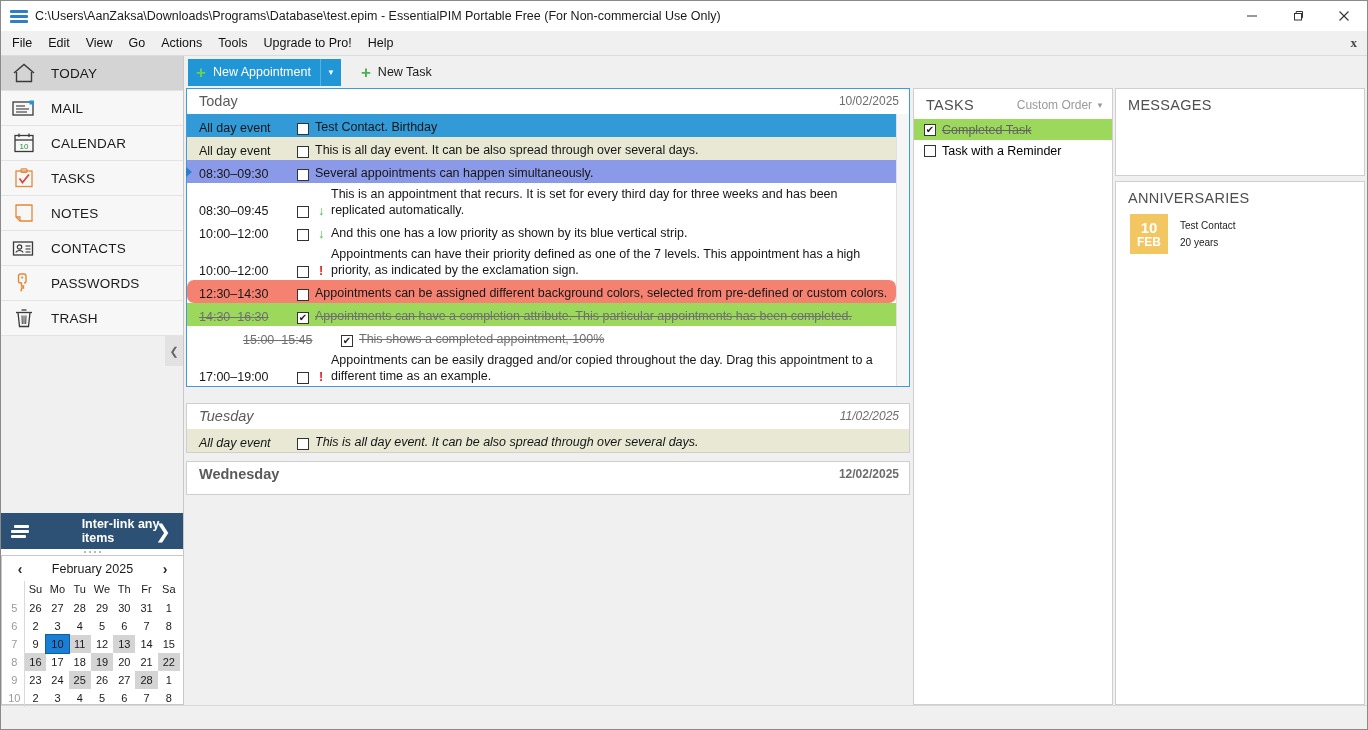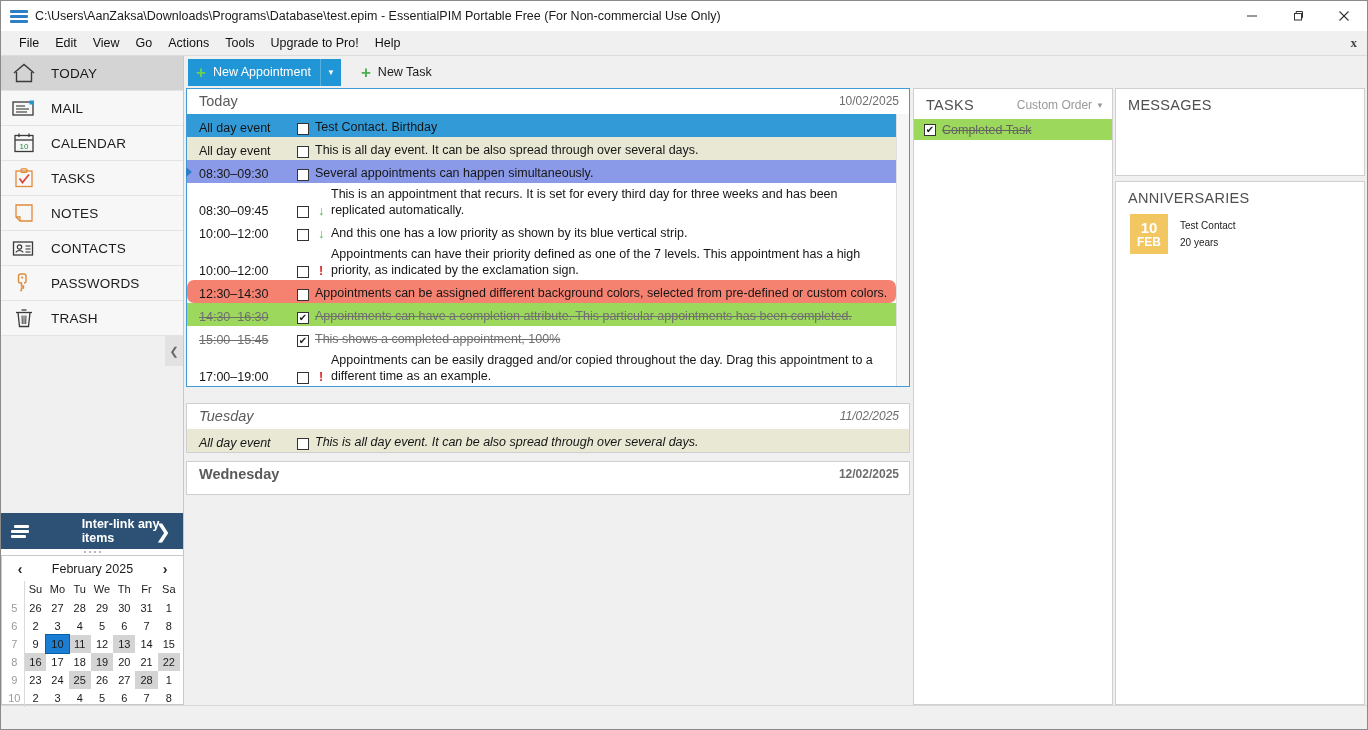--- a/index.html
+++ b/index.html
@@ -52,21 +52,21 @@
   .menubar {
     height: 25px; min-height: 25px;
     background: #f0f0f0;
     display: flex; align-items: center;
     position: relative;
     border-bottom: 1px solid #dcdcdc;
   }
   .menu-item {
     padding: 3px 8px; font-size: 12.5px; color: #111; white-space: nowrap;
   }
-  .menu-item:first-child { margin-left: 10px; }
+  .menu-item:first-child { margin-left: 3px; }
   .menubar-close {
     position: absolute; right: 10px; top: 4px;
     font-size: 13px; font-weight: bold; color: #444;
     font-family: "Liberation Serif", serif;
   }
 
   
   .body-area { flex: 1; display: flex; min-height: 0; background: #f0f0f0; }
 
   
@@ -583,21 +583,21 @@
                       <div class="cbox"></div>
                       <div style="width: 0px; min-width: 0px;"></div>
                       <div class="txt">Appointments can be assigned different background colors, selected from pre-defined or custom colors.</div>
                     </div>
                     <div class="appt done" style="background: rgb(156, 216, 92);">
                       <div class="time">14:30–16:30</div>
                       <div class="cbox">✔</div>
                       <div style="width: 0px; min-width: 0px;"></div>
                       <div class="txt">Appointments can have a completion attribute. This particular appointments has been completed.</div>
                     </div>
-                    <div class="appt done" style="background: rgb(255, 255, 255);">
+                    <div class="appt done" style="background: rgb(255, 255, 255); padding-left: 44px;">
                       <div class="time">15:00–15:45</div>
                       <div class="cbox">✔</div>
                       <div style="width: 0px; min-width: 0px;"></div>
                       <div class="txt">This shows a completed appointment, 100%</div>
                     </div>
                     <div class="appt">
                       <div class="time">17:00–19:00</div>
                       <div class="cbox"></div>
                       <div class="prio high">!</div>
                       <div class="txt">Appointments can be easily dragged and/or copied throughout the day. Drag this appointment to a different time as an example.</div>
@@ -639,20 +639,24 @@
             <span class="panel-title">TASKS</span>
             <span class="custom-order">
               <span>Custom Order</span>
               <span class="caret">▼</span>
             </span>
           </div>
           <div id="tasks-list">
               <div class="task-row completed">
                 <span class="cbox">✔</span>
                 <span class="task-label">Completed Task</span>
+              </div>
+              <div class="task-row">
+                <span class="cbox"></span>
+                <span class="task-label">Task with a Reminder</span>
               </div>
             </div>
         </div>
 
         <div class="far-col">
           <div class="msg-panel">
             <div class="panel-head">
               <span class="panel-title">MESSAGES</span>
             </div>
           </div>

